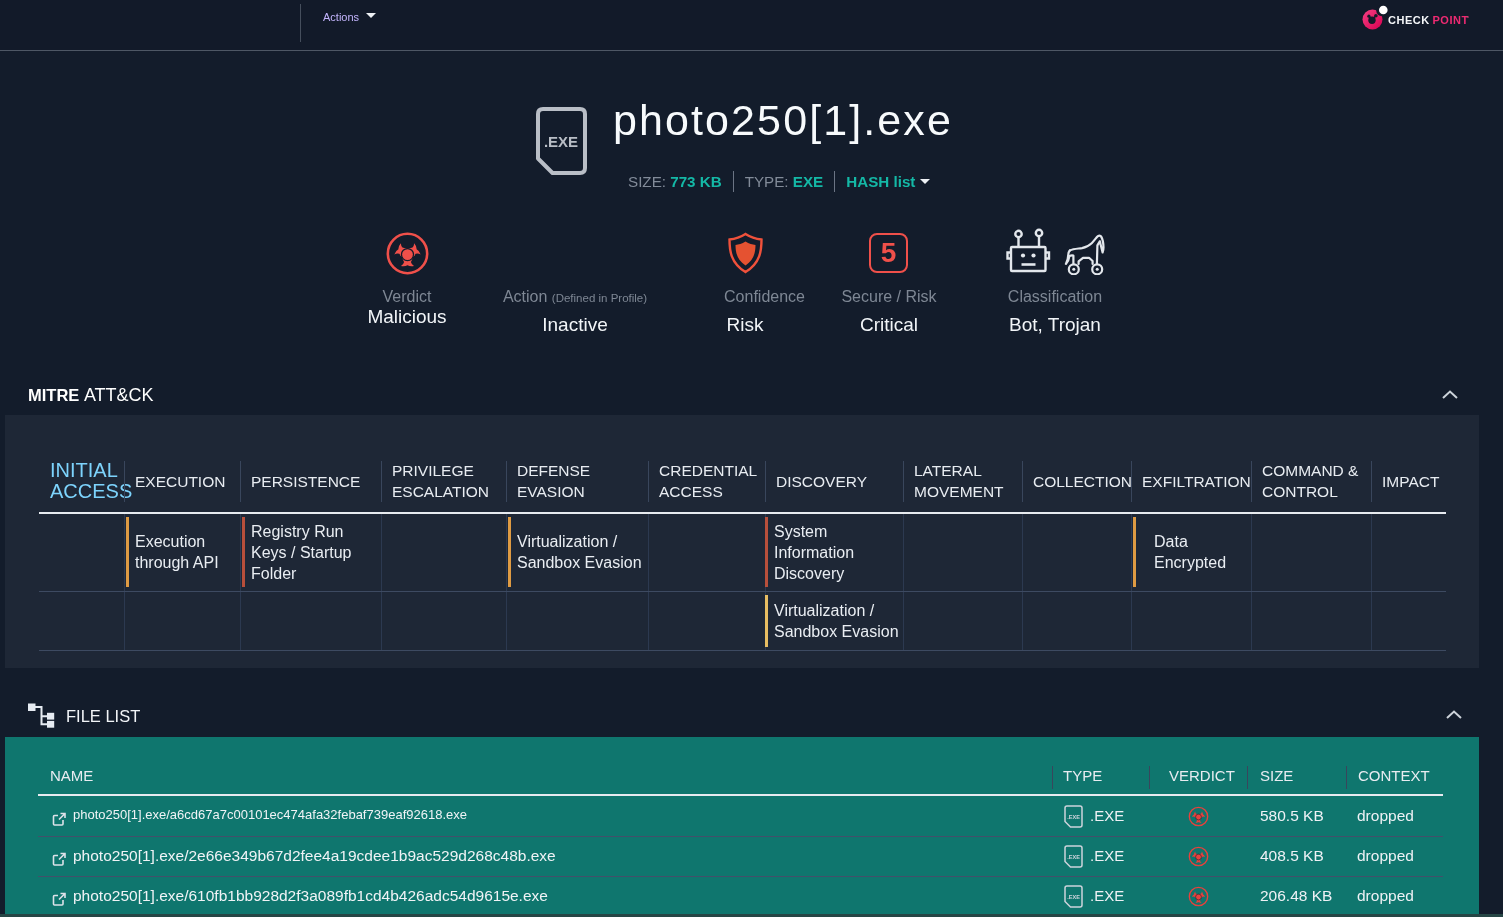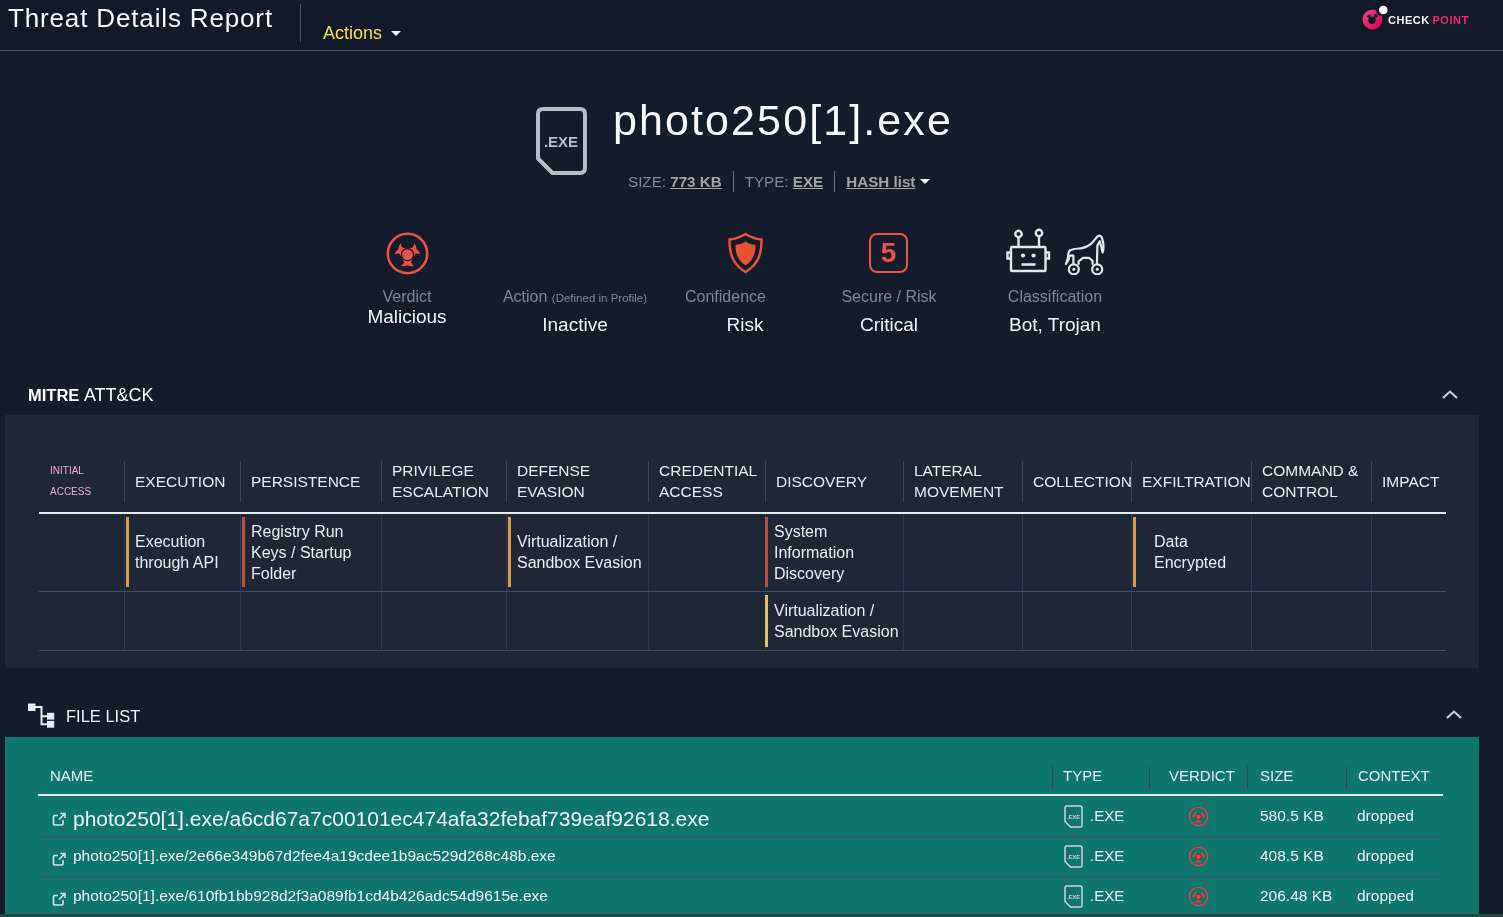--- a/index.html
+++ b/index.html
@@ -1,29 +1,28 @@
 <!DOCTYPE html>
 <html><head>
 <meta charset="utf-8">
 <style>
 * { margin:0; padding:0; box-sizing:border-box; }
 html,body { width:1503px; height:917px; background:#131c2b; font-family:"Liberation Sans", sans-serif; overflow:hidden; }
 body { position:relative; }
 .abs { position:absolute; }
-.white { color:#a3a3a3;text-decoration:underline; }
+.white { color:#14b8a6; }
 .gray { color:#828b99; }
 svg { display:block; }
 </style>
 </head>
 <body>
 
 <div class="abs" style="left:0;top:0;width:1503px;height:51px;background:#121a29;border-bottom:1px solid #4e5765;">
-  <div class="abs" style="left:8px;top:3px;font-size:26px;letter-spacing:0.85px;color:#f7fafc;">Threat Details Report</div>
   <div class="abs" style="left:300px;top:4px;width:1px;height:38px;background:#454e5c;"></div>
-  <div class="abs" style="left:323px;top:23px;font-size:18px;color:#fde047;">Actions <span style="display:inline-block;vertical-align:3px;margin-left:4px;width:0;height:0;border-left:5px solid transparent;border-right:5px solid transparent;border-top:5px solid #eef1f5;"></span></div>
+  <div class="abs" style="left:323px;top:11px;font-size:11px;color:#c4b5fd;">Actions <span style="display:inline-block;vertical-align:3px;margin-left:4px;width:0;height:0;border-left:5px solid transparent;border-right:5px solid transparent;border-top:5px solid #eef1f5;"></span></div>
 
   <svg class="abs" style="left:1361px;top:4px;" width="115" height="30" viewBox="0 0 115 30">
     <defs>
       <linearGradient id="cpg" x1="0" y1="0" x2="1" y2="1">
         <stop offset="0" stop-color="#f54083"></stop>
           <stop offset="1" stop-color="#d60050"></stop>
       </linearGradient>
     </defs>
     <circle cx="11.5" cy="15.5" r="10" fill="url(#cpg)"></circle>
     <path d="M14.8,11.8 L11.3,15.6 M8,12.3 L10.6,15.8" stroke="#121a29" stroke-width="1.4"></path>
@@ -62,21 +61,21 @@
 <div class="abs" style="left:347px;top:288px;width:120px;text-align:center;font-size:16px;color:#7e8794;">Verdict</div>
 <div class="abs" style="left:347px;top:306px;width:120px;text-align:center;font-size:19px;color:#f2f5f8;">Malicious</div>
 
 <div class="abs" style="left:495px;top:288px;width:160px;text-align:center;font-size:16px;color:#7e8794;">Action <span style="font-size:11.5px;">(Defined in Profile)</span></div>
 <div class="abs" style="left:495px;top:314px;width:160px;text-align:center;font-size:19px;color:#f2f5f8;">Inactive</div>
 
 <svg class="abs" style="left:727px;top:232px;" width="37" height="42" viewBox="0 0 37 42">
   <path d="M18.5,2 C13,5.5 7,7 2.5,7.5 C2.5,18 3.5,31 18.5,40 C33.5,31 34.5,18 34.5,7.5 C30,7 24,5.5 18.5,2 Z" fill="none" stroke="#f0513b" stroke-width="2.4"></path>
   <path d="M18.5,9.5 C15,11.6 11.5,12.6 8.5,13 C8.6,20 9.6,27.5 18.5,33.5 C27.4,27.5 28.4,20 28.5,13 C25.5,12.6 22,11.6 18.5,9.5 Z" fill="#e55231"></path>
 </svg>
-<div class="abs" style="left:685px;top:288px;width:120px;text-align:left;font-size:16px;color:#7e8794;">Confidence</div>
+<div class="abs" style="left:685px;top:288px;width:120px;text-align:right;font-size:16px;color:#7e8794;">Confidence</div>
 <div class="abs" style="left:685px;top:314px;width:120px;text-align:center;font-size:19px;color:#f2f5f8;">Risk</div>
 
 <div class="abs" style="left:869px;top:233px;width:39px;height:40px;border:2.4px solid #f0504a;border-radius:8px;display:flex;align-items:center;justify-content:center;">
   <span style="font-size:28px;font-weight:bold;color:#f0504a;">5</span>
 </div>
 <div class="abs" style="left:829px;top:288px;width:120px;text-align:center;font-size:16px;color:#7e8794;">Secure / Risk</div>
 <div class="abs" style="left:829px;top:314px;width:120px;text-align:center;font-size:19px;color:#f2f5f8;">Critical</div>
 
 <svg class="abs" style="left:1006px;top:228px;" width="100" height="47" viewBox="0 0 100 47">
   <g stroke="#e3e7ec" stroke-width="2.4" fill="none">
@@ -101,21 +100,21 @@
 </svg>
 <div class="abs" style="left:985px;top:288px;width:140px;text-align:center;font-size:16px;color:#7e8794;">Classification</div>
 <div class="abs" style="left:985px;top:314px;width:140px;text-align:center;font-size:19px;color:#f2f5f8;">Bot, Trojan</div>
 
 <div class="abs" style="left:28px;top:385px;font-size:16.5px;color:#ffffff;"><b>MITRE</b> <span style="font-size:18px;">ATT&amp;CK</span></div>
 <svg class="abs" style="left:1441px;top:389px;" width="18" height="11" viewBox="0 0 18 11">
   <path d="M2,9 L9,2.5 L16,9" fill="none" stroke="#cdd3da" stroke-width="2"></path>
 </svg>
 
 <div id="mitre" class="abs" style="left:5px;top:415px;width:1474px;height:253px;background:#1e2736;">
-  <div class="abs" style="left:45px;top:35px;width:71px;height:62px;display:flex;align-items:center;font-size:10px;line-height:21px;color:#f9a8d4;">INITIAL ACCESS</div>
+  <div class="abs" style="left:45px;top:35px;width:71px;height:62px;display:flex;align-items:center;font-size:20px;line-height:21px;color:#7dd3fc;">INITIAL ACCESS</div>
   <div class="abs" style="left:130px;top:35px;width:102px;height:62px;display:flex;align-items:center;font-size:15.5px;line-height:21px;color:#e8ecf1;">EXECUTION</div>
   <div class="abs" style="left:387px;top:35px;width:111px;height:62px;display:flex;align-items:center;font-size:15.5px;line-height:21px;color:#e8ecf1;">PRIVILEGE ESCALATION</div>
   <div class="abs" style="left:246px;top:35px;width:127px;height:62px;display:flex;align-items:center;font-size:15.5px;line-height:21px;color:#e8ecf1;">PERSISTENCE</div>
   <div class="abs" style="left:512px;top:35px;width:128px;height:62px;display:flex;align-items:center;font-size:15.5px;line-height:21px;color:#e8ecf1;">DEFENSE EVASION</div>
   <div class="abs" style="left:654px;top:35px;width:103px;height:62px;display:flex;align-items:center;font-size:15.5px;line-height:21px;color:#e8ecf1;">CREDENTIAL ACCESS</div>
   <div class="abs" style="left:771px;top:35px;width:124px;height:62px;display:flex;align-items:center;font-size:15.5px;line-height:21px;color:#e8ecf1;">DISCOVERY</div>
   <div class="abs" style="left:909px;top:35px;width:105px;height:62px;display:flex;align-items:center;font-size:15.5px;line-height:21px;color:#e8ecf1;">LATERAL MOVEMENT</div>
   <div class="abs" style="left:1028px;top:35px;width:95px;height:62px;display:flex;align-items:center;font-size:15.5px;line-height:21px;color:#e8ecf1;">COLLECTION</div>
   <div class="abs" style="left:1137px;top:35px;width:106px;height:62px;display:flex;align-items:center;font-size:15.5px;line-height:21px;color:#e8ecf1;">EXFILTRATION</div>
   <div class="abs" style="left:1257px;top:35px;width:106px;height:62px;display:flex;align-items:center;font-size:15.5px;line-height:21px;color:#e8ecf1;">COMMAND &amp; CONTROL</div>
@@ -179,21 +178,21 @@
   <div class="abs" style="left:33px;top:57px;width:1405px;height:2px;background:#e7ebf0;"></div>
   <div class="abs" style="left:33px;top:99px;width:1405px;height:1px;background:#42506a;"></div>
   <div class="abs" style="left:33px;top:139px;width:1405px;height:1px;background:#42506a;"></div>
   <div class="abs" style="left:0;top:60px;width:1474px;height:39px;">
     <div class="abs" style="left:47px;top:12px;width:14px;height:20px;">
         <svg width="14" height="14" viewBox="0 0 14 14" style="position:absolute;left:0;top:3px;">
           <path d="M11,8 V12 Q11,13 10,13 H2.5 Q1.5,13 1.5,12 V4.5 Q1.5,3.5 2.5,3.5 H6" fill="none" stroke="#dde2e9" stroke-width="1.6"></path>
           <path d="M8.5,1.5 H13 V6 M13,1.5 L7,7.5" fill="none" stroke="#dde2e9" stroke-width="1.6"></path>
         </svg>
       </div>
-    <div class="abs" style="left:68px;top:10px;font-size:21px;color:#f0f3f6;">photo250[1].exe/a6cd67a7c00101ec474afa32febaf739eaf92618.exe</div>
+    <div class="abs" style="left:68px;top:10px;font-size:13px;color:#f0f3f6;">photo250[1].exe/a6cd67a7c00101ec474afa32febaf739eaf92618.exe</div>
     <div class="abs" style="left:1059px;top:8px;">
         <svg width="19" height="23" viewBox="0 0 19 23">
           <path d="M3,1 H16 Q18,1 18,3 V20 Q18,22 16,22 H6.5 L1,16.5 V3 Q1,1 3,1 Z" fill="none" stroke="#cdd3db" stroke-width="1.5"></path>
           <text x="9.5" y="14" text-anchor="middle" font-size="5.6" font-weight="bold" fill="#cdd3db" font-family="Liberation Sans">.EXE</text>
         </svg>
       </div>
     <div class="abs" style="left:1085px;top:10px;font-size:15px;color:#eef1f5;">.EXE</div>
     <div class="abs" style="left:1183px;top:9px;">
         <svg width="21" height="21" viewBox="0 0 40 40" style="color:#e8413c">
           <circle cx="20" cy="20" r="17.5" fill="none" stroke="currentColor" stroke-width="2.6"></circle>

